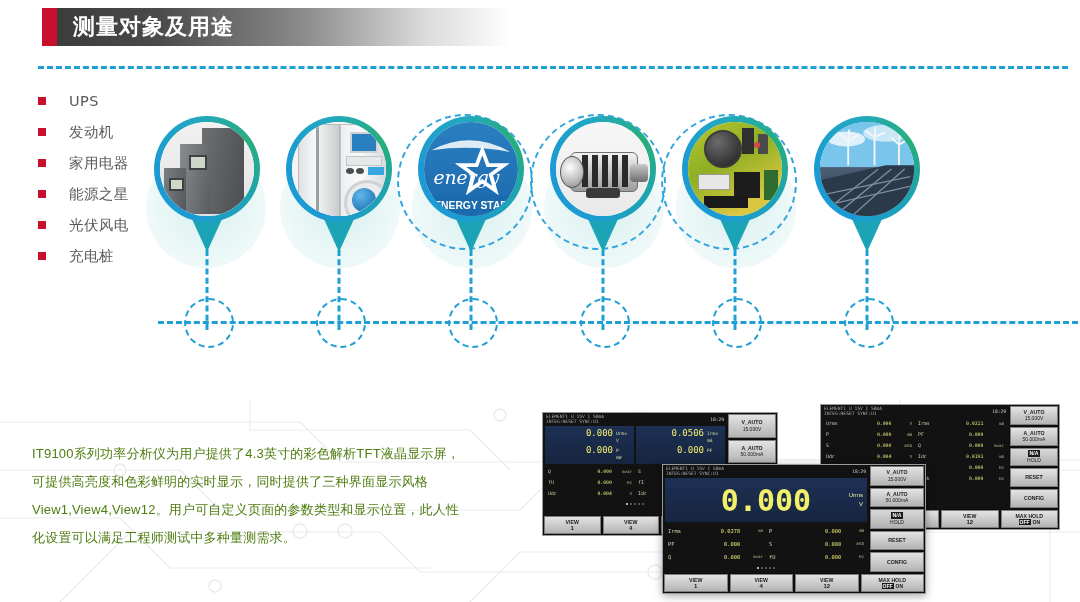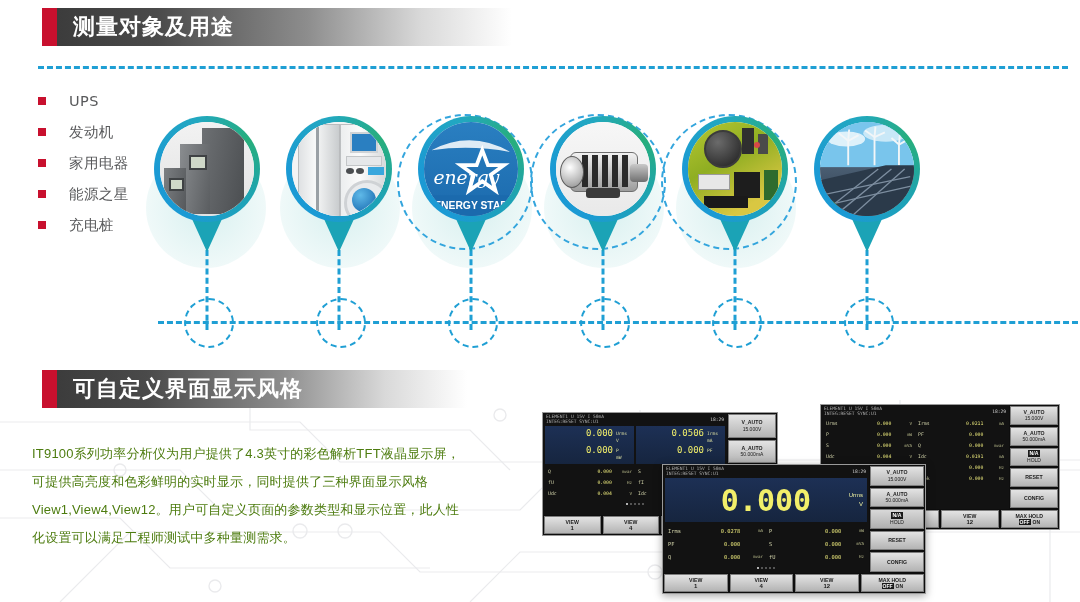--- a/index.html
+++ b/index.html
@@ -159,20 +159,24 @@
       <span class="sq"></span>
       <span class="lbl">发动机</span>
     </div>
     <div class="bullet">
       <span class="sq"></span>
       <span class="lbl">家用电器</span>
     </div>
     <div class="bullet">
       <span class="sq"></span>
       <span class="lbl">能源之星</span>
+    </div>
+    <div class="bullet">
+      <span class="sq"></span>
+      <span class="lbl">光伏风电</span>
     </div>
     <div class="bullet">
       <span class="sq"></span>
       <span class="lbl">充电桩</span>
     </div>
   </div>
 
   <div class="pinstrip">
 
     <div class="shadow" style="left:16px;top:40px;"></div>
@@ -321,26 +325,20 @@
               </g>
               <path d="M0 100 L14 84 L30 100 Z" fill="#3e7a3a" opacity=".9"></path>
             </svg>
           </div>
         </div>
       </div>
     </div>
 
   </div>
 
-  <div class="sec-head" style="left:42px;top:370px;width:425px;">
-    <div class="redbar"></div>
-    <div class="grad">
-      <span>可自定义界面显示风格</span>
-    </div>
-  </div>
 
   <p class="para">IT9100系列功率分析仪为用户提供了4.3英寸的彩色解析TFT液晶显示屏，可提供高亮度和色彩鲜明的实时显示，同时提供了三种界面显示风格View1,View4,View12。用户可自定义页面的参数类型和显示位置，此人性化设置可以满足工程师测试中多种量测需求。</p>
 
   <div class="screens" style="left:520px;">
 
     <div class="dev" style="left:22px;top:14px;width:234px;height:122px;z-index:1;">
       <div class="top">
         <div class="scr">
           <div class="statbar">
             <div class="lft">

